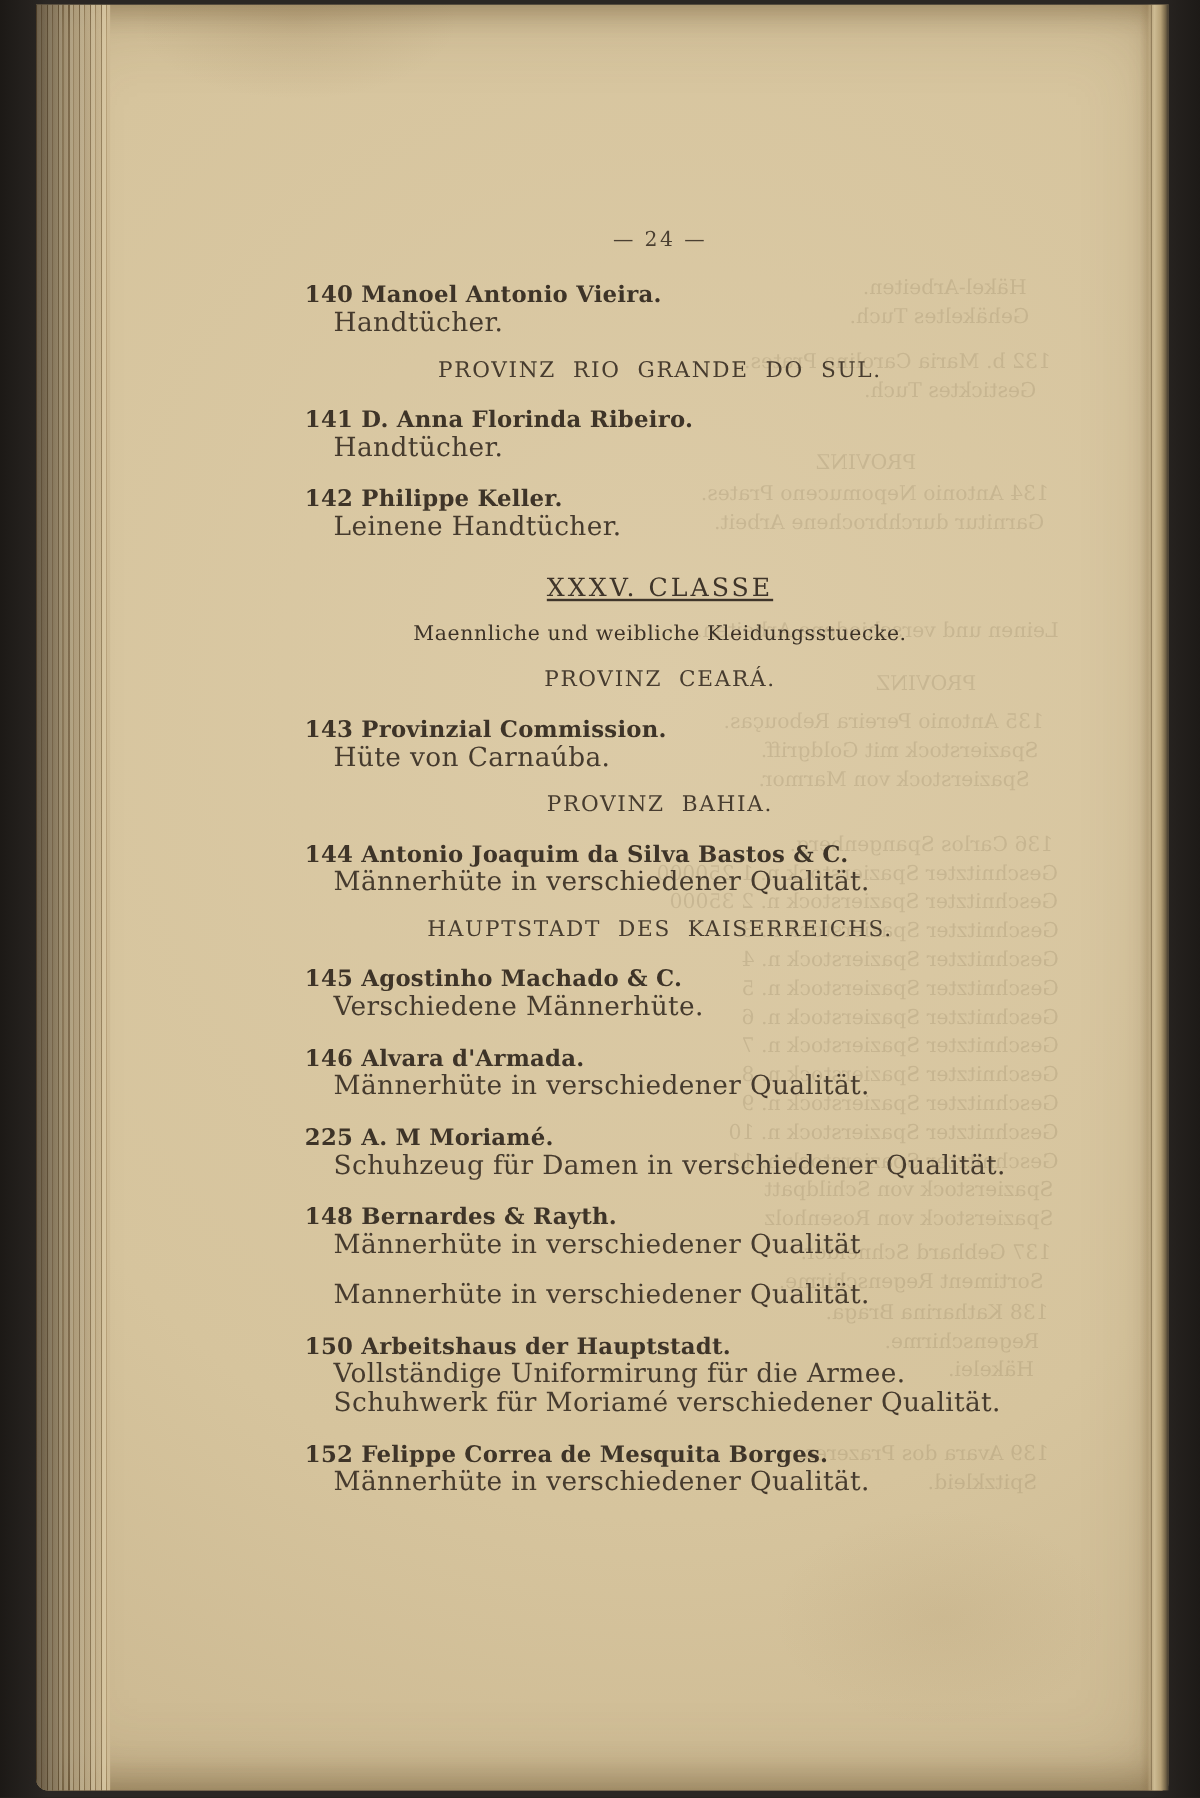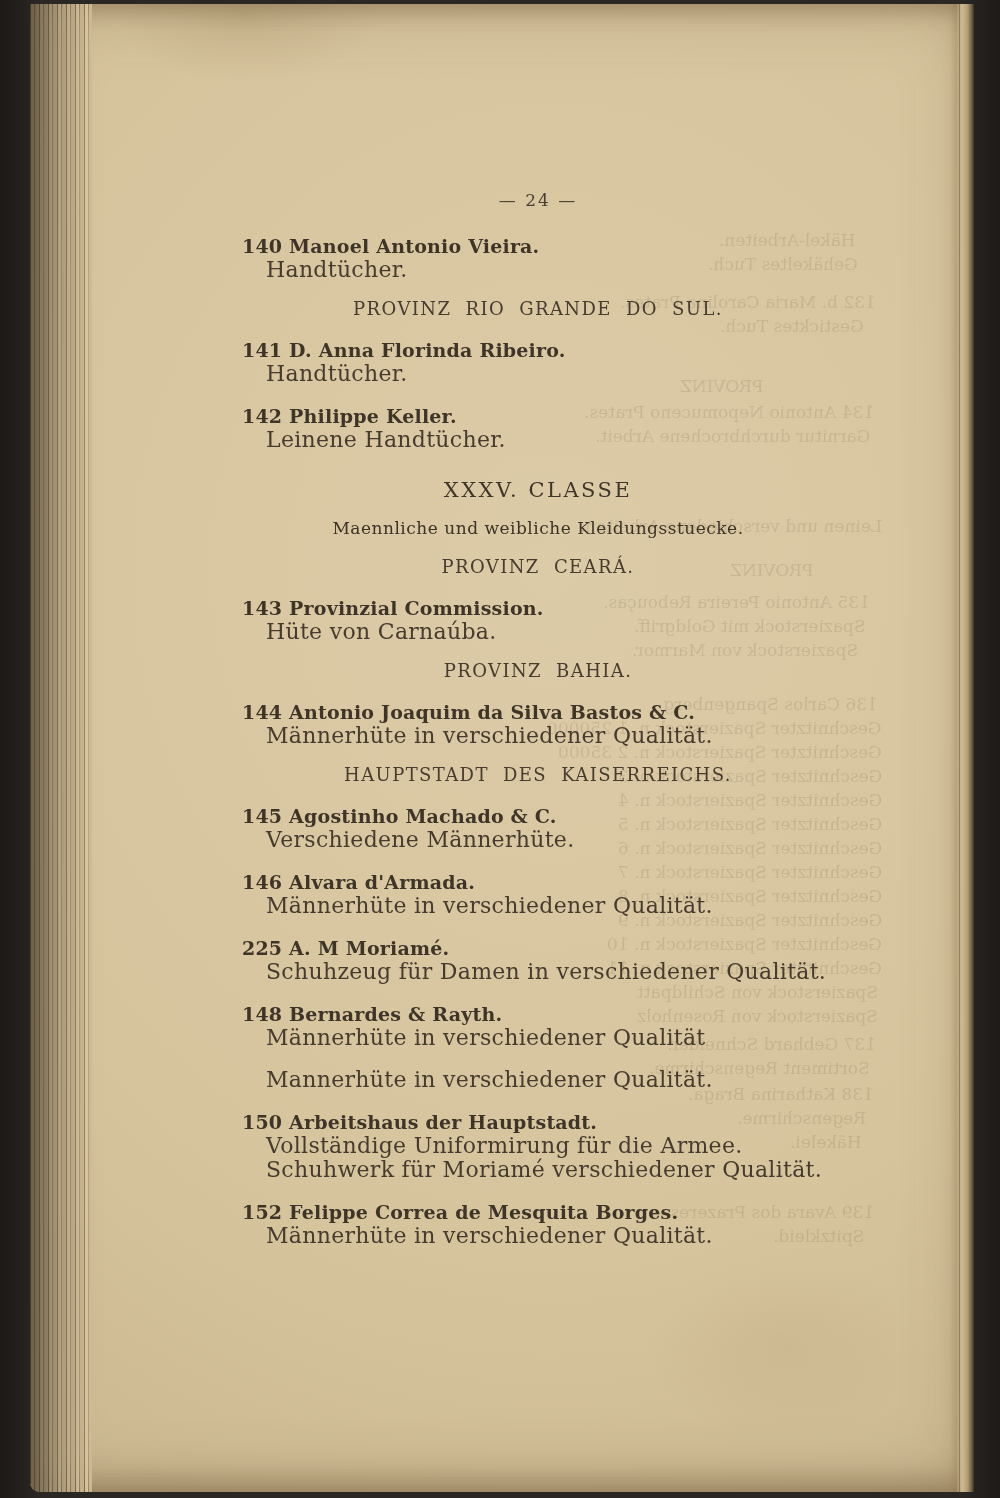--- a/index.html
+++ b/index.html
@@ -73,21 +73,21 @@
     transform: scaleX(-1);
     color: #5d4c2e;
     opacity: 0.14;
     filter: blur(0.6px);
     font-size: 17px;
     white-space: nowrap;
   }
   
   .content {
     position: absolute;
-    left: 212px; top: 186px;
+    left: 224px; top: 186px;
     width: 592px;
     color: #463b2e;
   }
   .page-number {
     text-align: center;
     font-size: 17px;
     letter-spacing: 2px;
     margin-bottom: 24px;
     color: #4a3f31;
   }
@@ -112,20 +112,21 @@
     word-spacing: 7px;
     margin: 16px 0 19px;
     color: #473c2f;
   }
   .class {
     text-align: center;
     font-size: 21px;
     letter-spacing: 2.5px;
     margin: 26px 0 16px;
     color: #3f352a;
+    text-decoration: underline;
   }
   .subtitle {
     text-align: center;
     font-weight: 400;
     font-size: 17px;
     letter-spacing: 0.5px;
     margin: 0 0 18px;
     color: #3c3227;
   }
   

